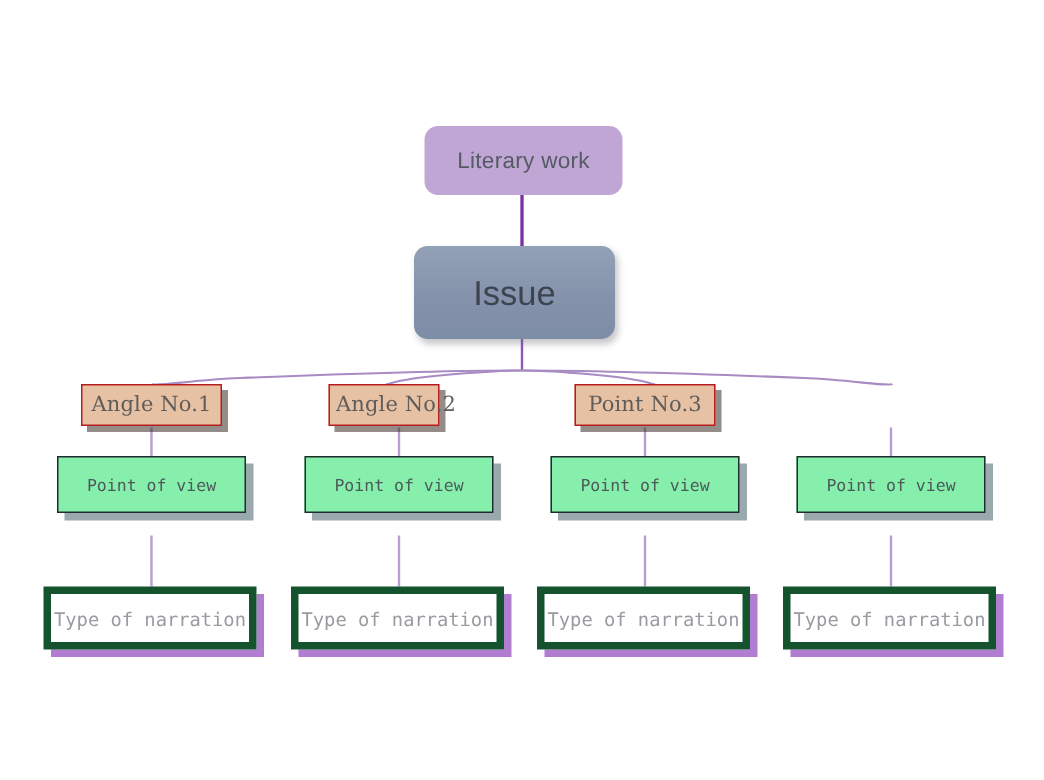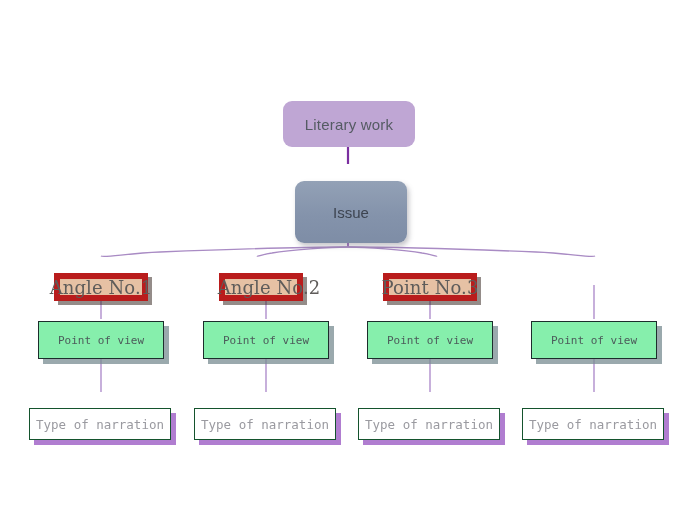--- a/index.html
+++ b/index.html
@@ -37,82 +37,81 @@
   }
 
   .node {
     position: absolute;
     box-sizing: border-box;
     display: flex;
     align-items: center;
     justify-content: center;
     z-index: 2;
     white-space: nowrap;
-    margin-top: 17px;
   }
 
   
   .node-root {
     left: 283px;
     top: 84px;
     width: 132px;
     height: 46px;
     background: #bfa6d4;
     border-radius: 9px;
     color: #555b63;
     font-family: "Liberation Sans", sans-serif;
     font-size: 15px;
     letter-spacing: .2px;
   }
 
   
   .node-issue {
-    left: 295px;
+    left: 276px;
     top: 164px;
-    width: 112px;
+    width: 134px;
     height: 62px;
     border-radius: 9px;
     background: linear-gradient(180deg, #93a1b6 0%, #8493ab 55%, #7e8da6 100%);
     color: #3d4450;
     font-family: "Liberation Sans", sans-serif;
-    font-size: 15px;
+    font-size: 23px;
     box-shadow: 2px 3px 5px rgba(90,90,100,.35);
   }
 
   
   .node-angle {
     top: 256px;
     height: 28px;
     background: #e6c1a4;
-    border: 6px solid #b91c1c;
+    border: 1px solid #b91c1c;
     color: #5f5c5a;
     font-family: "DejaVu Serif", "Liberation Serif", serif;
-    font-size: 18px;
+    font-size: 14px;
     letter-spacing: .1px;
     box-shadow: 4px 4px 0 0 rgba(60,45,40,.55);
   }
 
   
   .node-pov {
     top: 304px;
     height: 38px;
     background: #86efac;
     border: 1px solid #1c2d2c;
     color: #4c5a5a;
     font-family: "DejaVu Sans Mono", "Liberation Mono", monospace;
     font-size: 11px;
     box-shadow: 5px 5px 0 0 rgba(120,140,145,.75);
   }
 
   
   .node-narration {
     top: 391px;
-    height: 32px;
+    height: 42px;
     background: #ffffff;
-    border: 1px solid #14532d;
+    border: 5px solid #14532d;
     color: #9a9aa0;
     font-family: "DejaVu Sans Mono", "Liberation Mono", monospace;
     font-size: 12.5px;
     box-shadow: 5px 5px 0 0 #b07dd0;
   }
 </style>
 </head>
 <body>
 
 <div id="canvas">
@@ -140,21 +139,21 @@
   </svg>
 
   <div class="node node-root">Literary work</div>
 
   <div class="node node-issue">Issue</div>
 
   <div class="node node-angle" style="left:54px;  width:94px;">Angle No.1</div>
   <div class="node node-pov" style="left:38px;  width:126px;">Point of view</div>
   <div class="node node-narration" style="left:29px; width:142px;">Type of narration</div>
 
-  <div class="node node-angle" style="left:219px; width:84px;padding-left:16px;">Angle No.2</div>
+  <div class="node node-angle" style="left:219px; width:74px;padding-left:16px;">Angle No.2</div>
   <div class="node node-pov" style="left:203px; width:126px;">Point of view</div>
   <div class="node node-narration" style="left:194px; width:142px;">Type of narration</div>
 
   <div class="node node-angle" style="left:383px; width:94px;">Point No.3</div>
   <div class="node node-pov" style="left:367px; width:126px;">Point of view</div>
   <div class="node node-narration" style="left:358px; width:142px;">Type of narration</div>
 
   <div class="node node-pov" style="left:531px; width:126px;">Point of view</div>
   <div class="node node-narration" style="left:522px; width:142px;">Type of narration</div>
 

